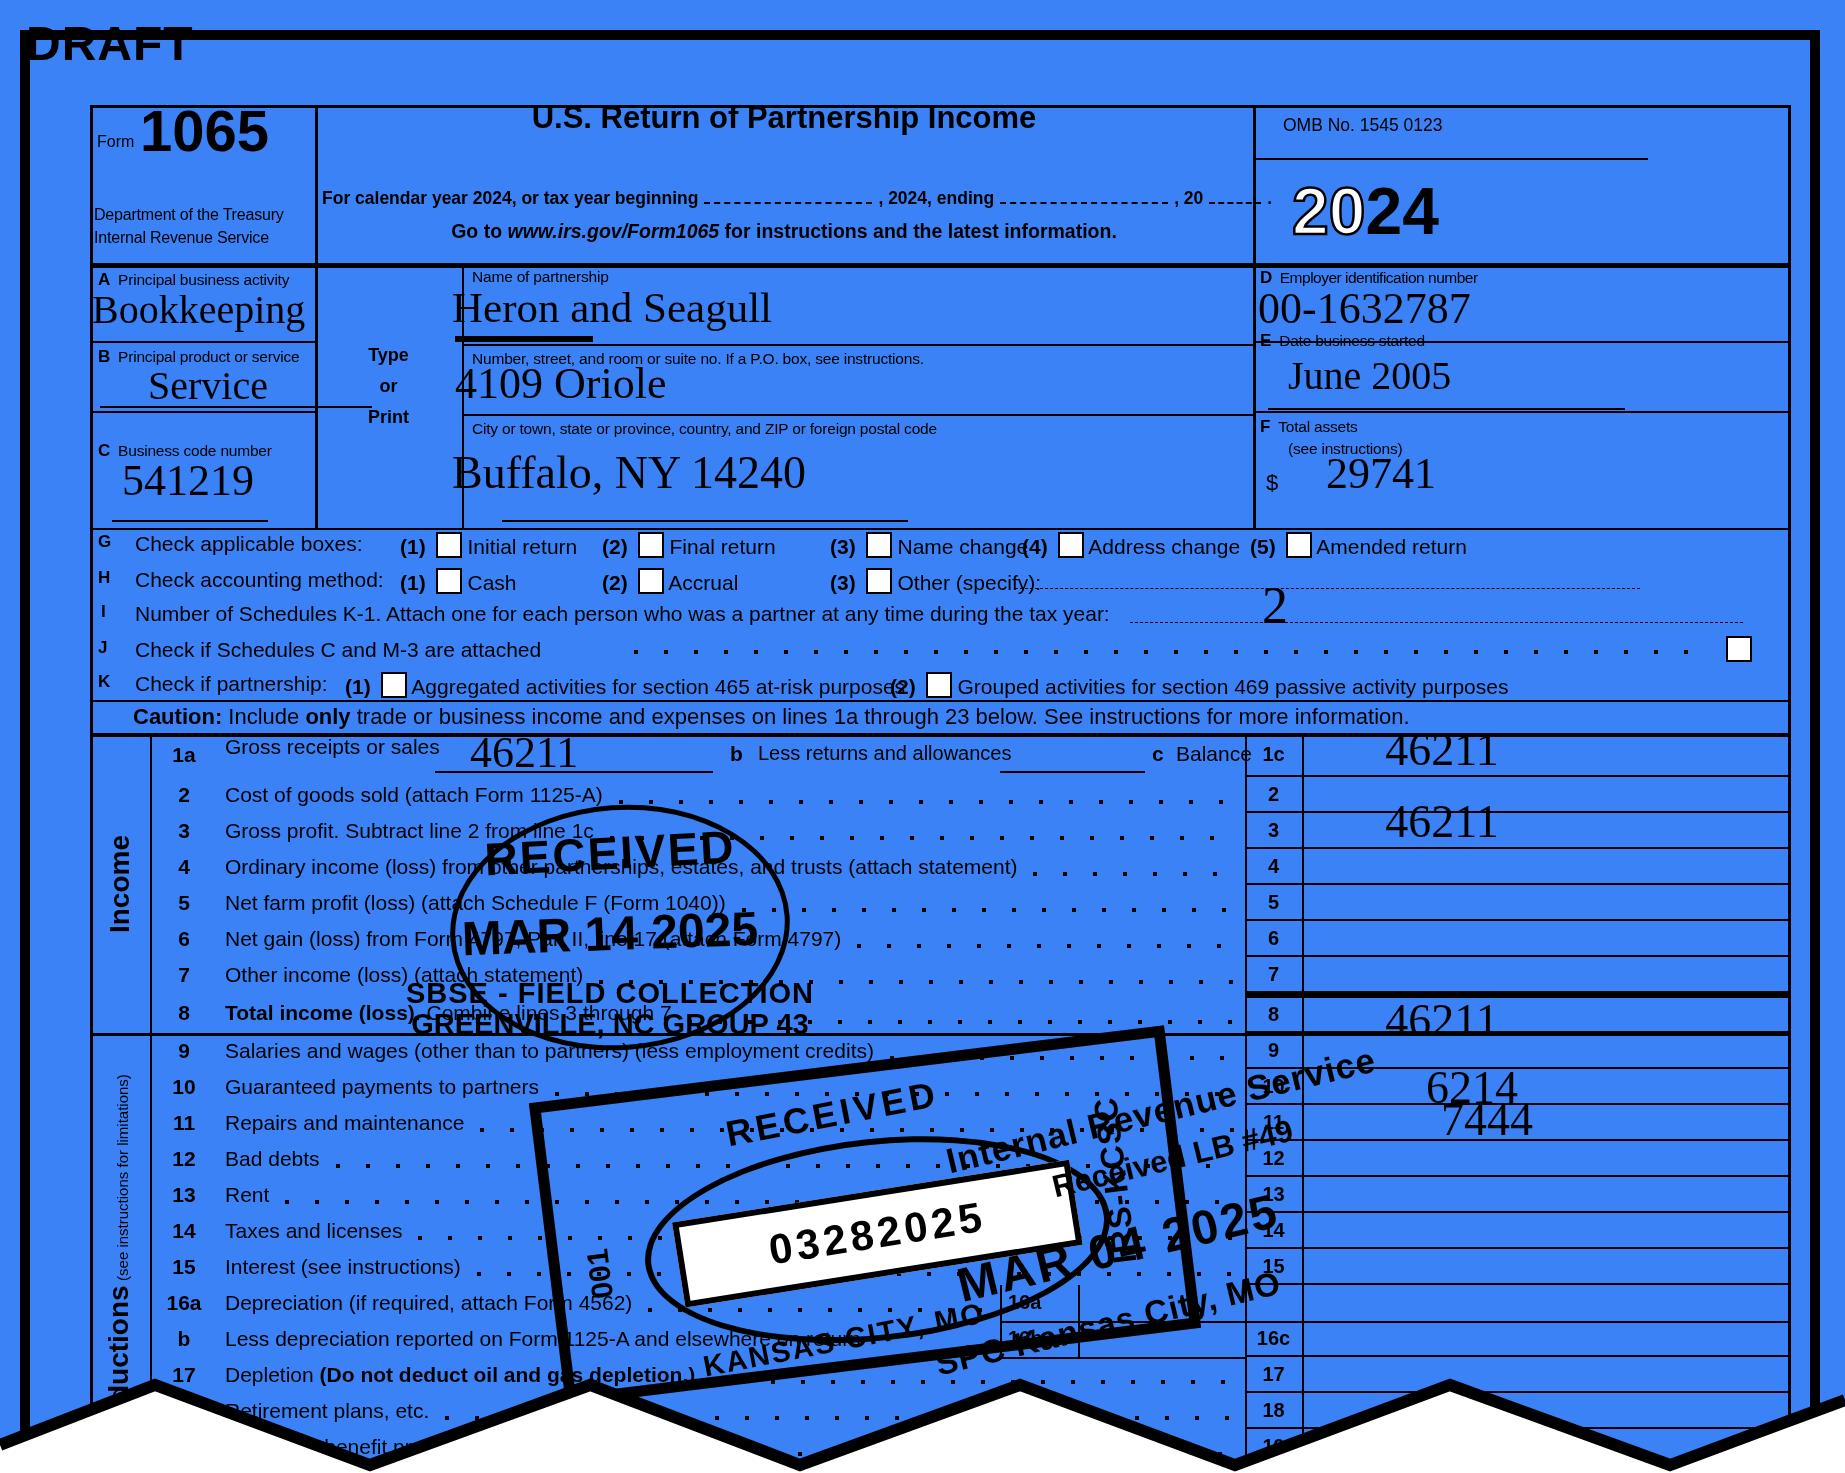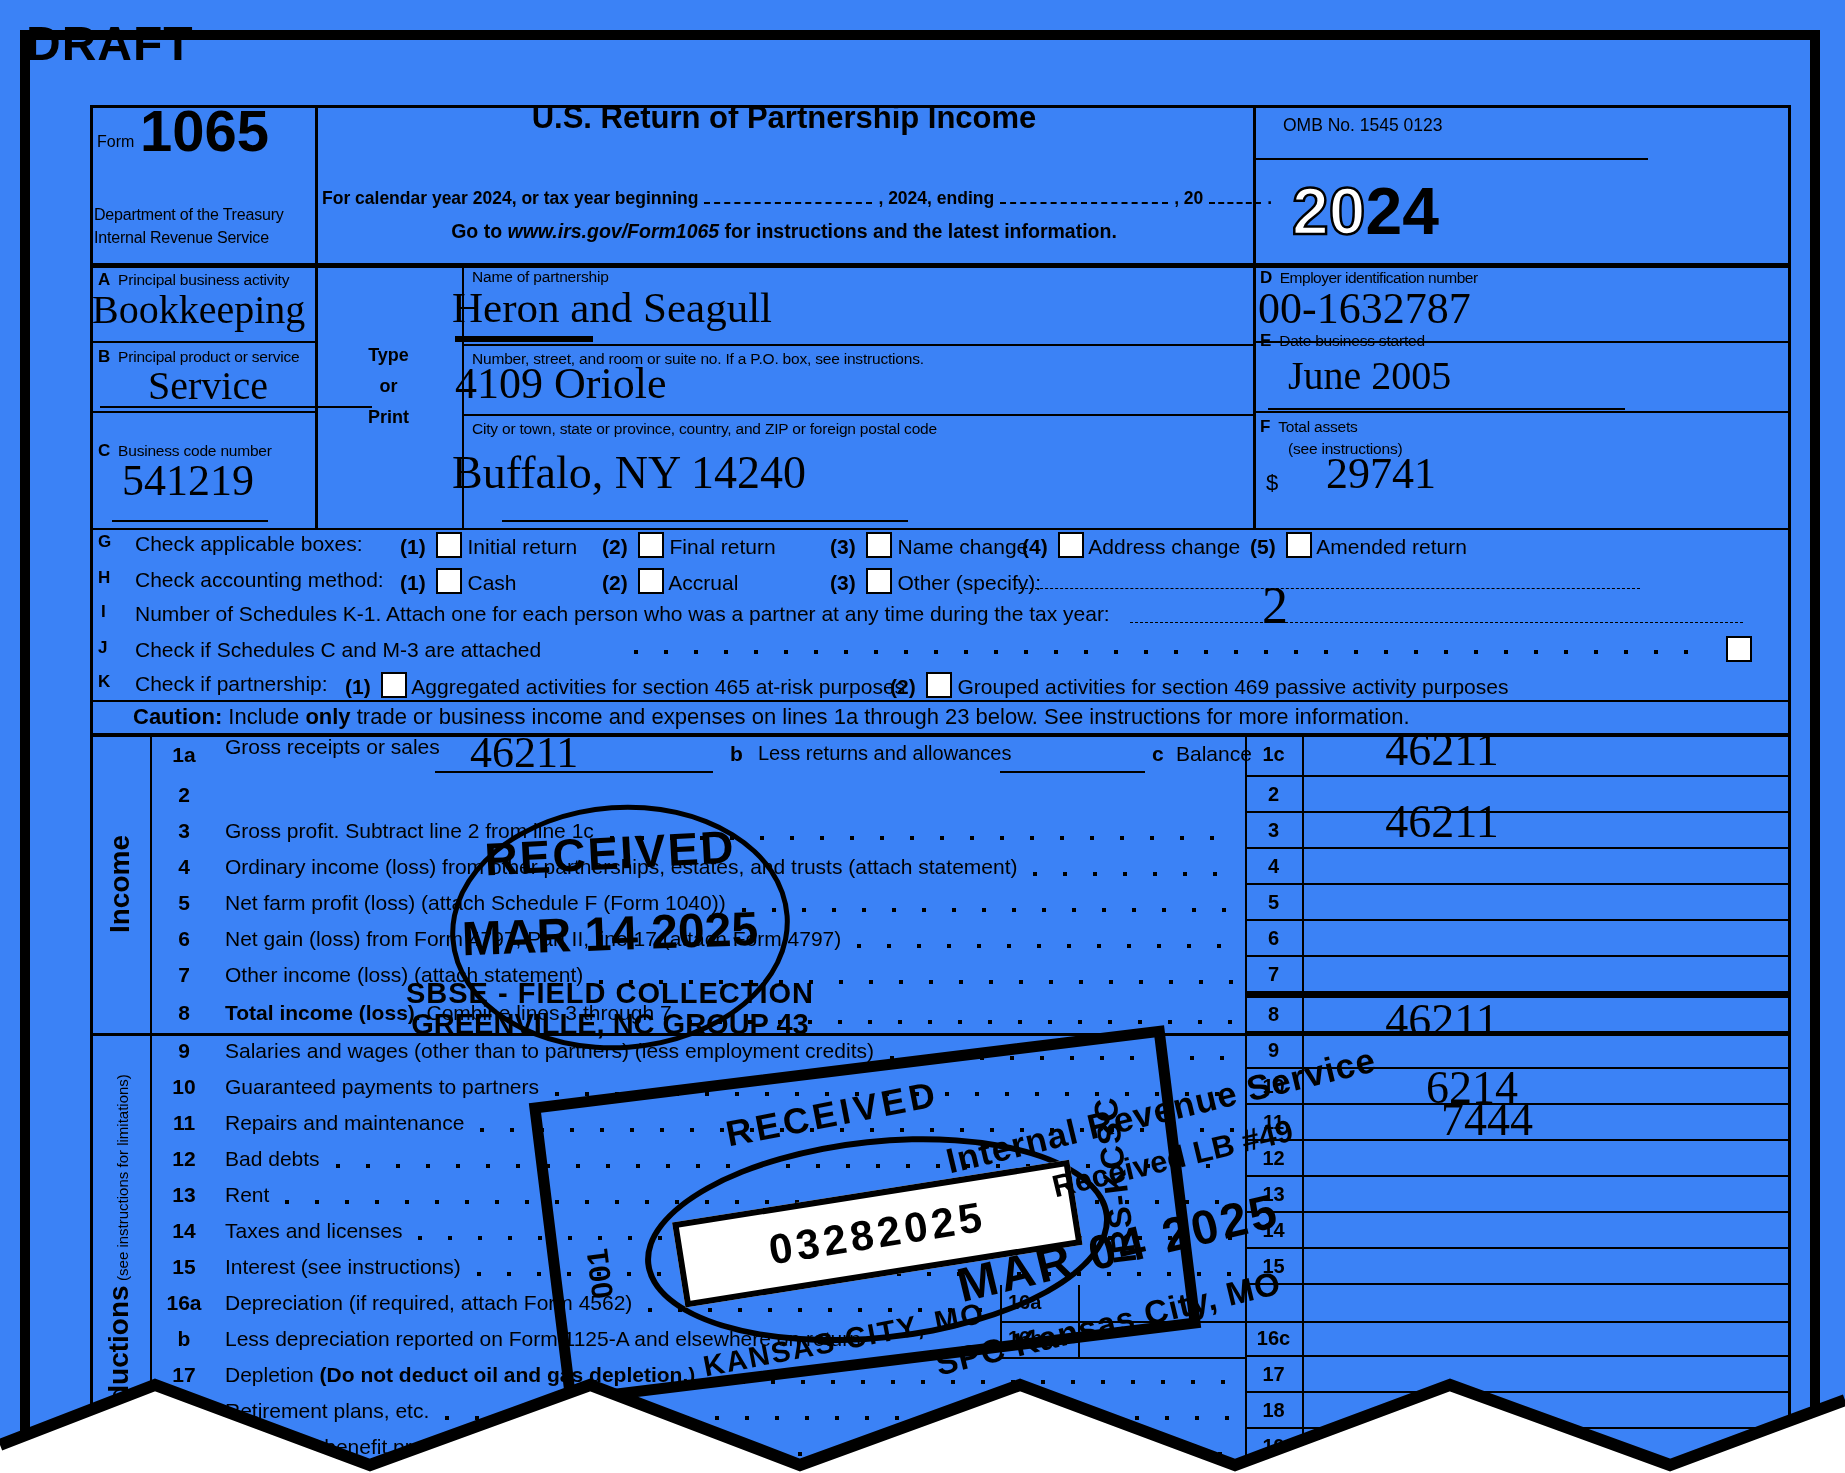--- a/index.html
+++ b/index.html
@@ -213,20 +213,24 @@
     <span class="abs b" style="left:1062px;top:9px;font-size:21px;">c</span>
     <span class="abs" style="left:1086px;top:9px;font-size:21px;">Balance</span>
     <span class="code">1c</span>
     <span class="amt">
         <span class="val" style="top:-6px;">46211</span>
       </span>
   </div>
 
   <div class="row" style="top:777px;">
     <span class="num">2</span>
+    <span class="desc">
+        <span class="dtext">Cost of goods sold (attach Form 1125-A)</span>
+        <span class="leader"></span>
+      </span>
     <span class="code">2</span>
     <span class="amt">
         <span class="val"></span>
       </span>
   </div>
   <div class="row" style="top:813px;">
     <span class="num">3</span>
     <span class="desc">
         <span class="dtext">Gross profit. Subtract line 2 from line 1c</span>
         <span class="leader"></span>

